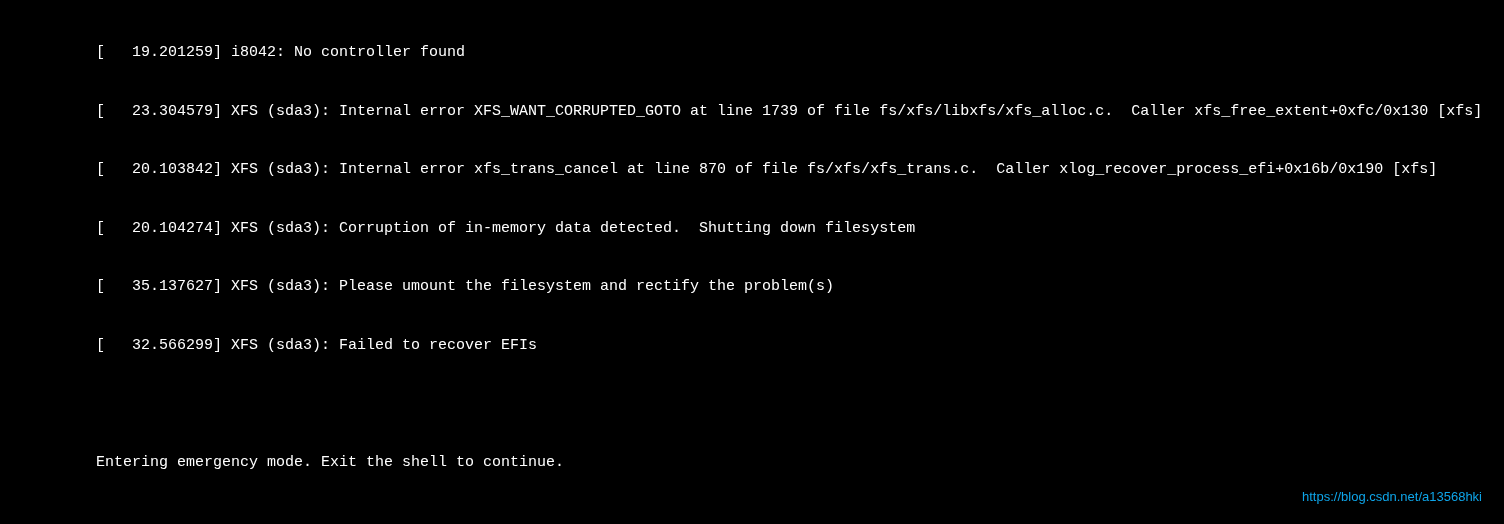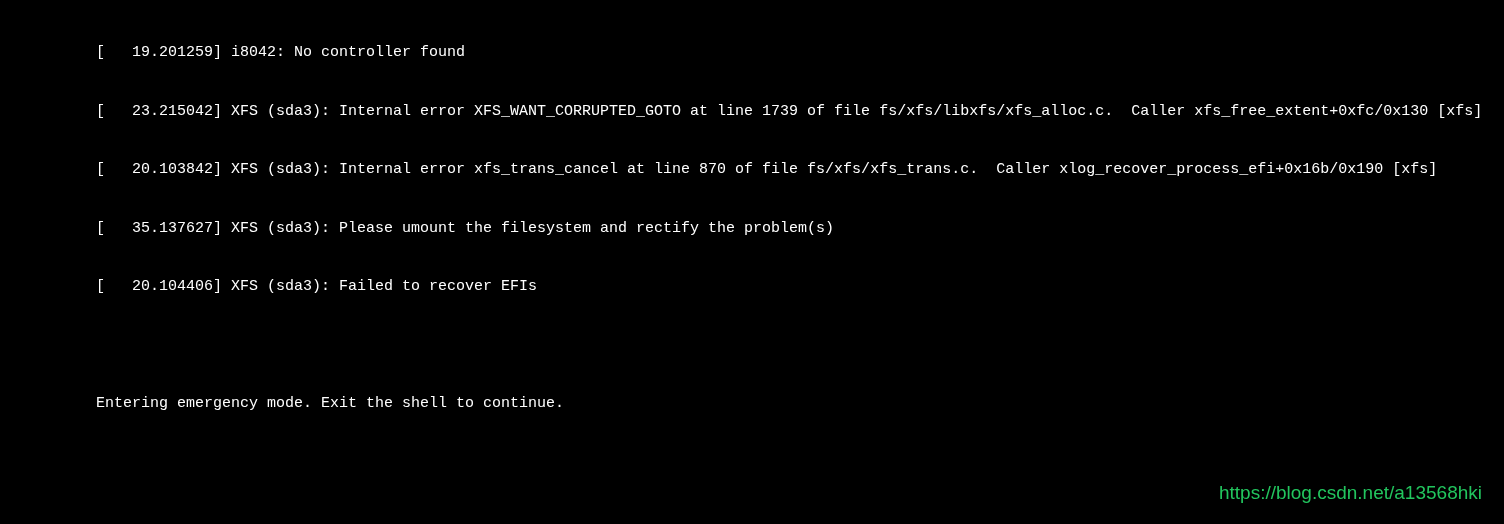--- a/index.html
+++ b/index.html
@@ -27,33 +27,34 @@
       display: block;
     }
     .blank-line {
       height: 1.3em;
     }
     .watermark {
       position: absolute;
       bottom: 18px;
       right: 22px;
       font-family: Arial, sans-serif;
-      font-size: 19px;
-      color: #22c55e;
+      font-size: 13px;
+      color: #0ea5e9;
     }
   </style>
 </head>
 <body>
 
 <div class="terminal-output">
   <span class="line">[   19.201259] i8042: No controller found</span>
-  <span class="line">[   23.215042] XFS (sda3): Internal error XFS_WANT_CORRUPTED_GOTO at line 1739 of file fs/xfs/libxfs/xfs_alloc.c.  Caller xfs_free_extent+0xfc/0x130 [xfs]</span>
+  <span class="line">[   23.304579] XFS (sda3): Internal error XFS_WANT_CORRUPTED_GOTO at line 1739 of file fs/xfs/libxfs/xfs_alloc.c.  Caller xfs_free_extent+0xfc/0x130 [xfs]</span>
   <span class="line">[   20.103842] XFS (sda3): Internal error xfs_trans_cancel at line 870 of file fs/xfs/xfs_trans.c.  Caller xlog_recover_process_efi+0x16b/0x190 [xfs]</span>
+  <span class="line">[   20.104274] XFS (sda3): Corruption of in-memory data detected.  Shutting down filesystem</span>
   <span class="line">[   35.137627] XFS (sda3): Please umount the filesystem and rectify the problem(s)</span>
-  <span class="line">[   20.104406] XFS (sda3): Failed to recover EFIs</span>
+  <span class="line">[   32.566299] XFS (sda3): Failed to recover EFIs</span>
   <span class="blank-line"></span>
   <span class="blank-line"></span>
   <span class="blank-line"></span>
   <span class="line">Entering emergency mode. Exit the shell to continue.</span>
   
   
   
   <span class="blank-line"></span>
   <span class="blank-line"></span>
   

